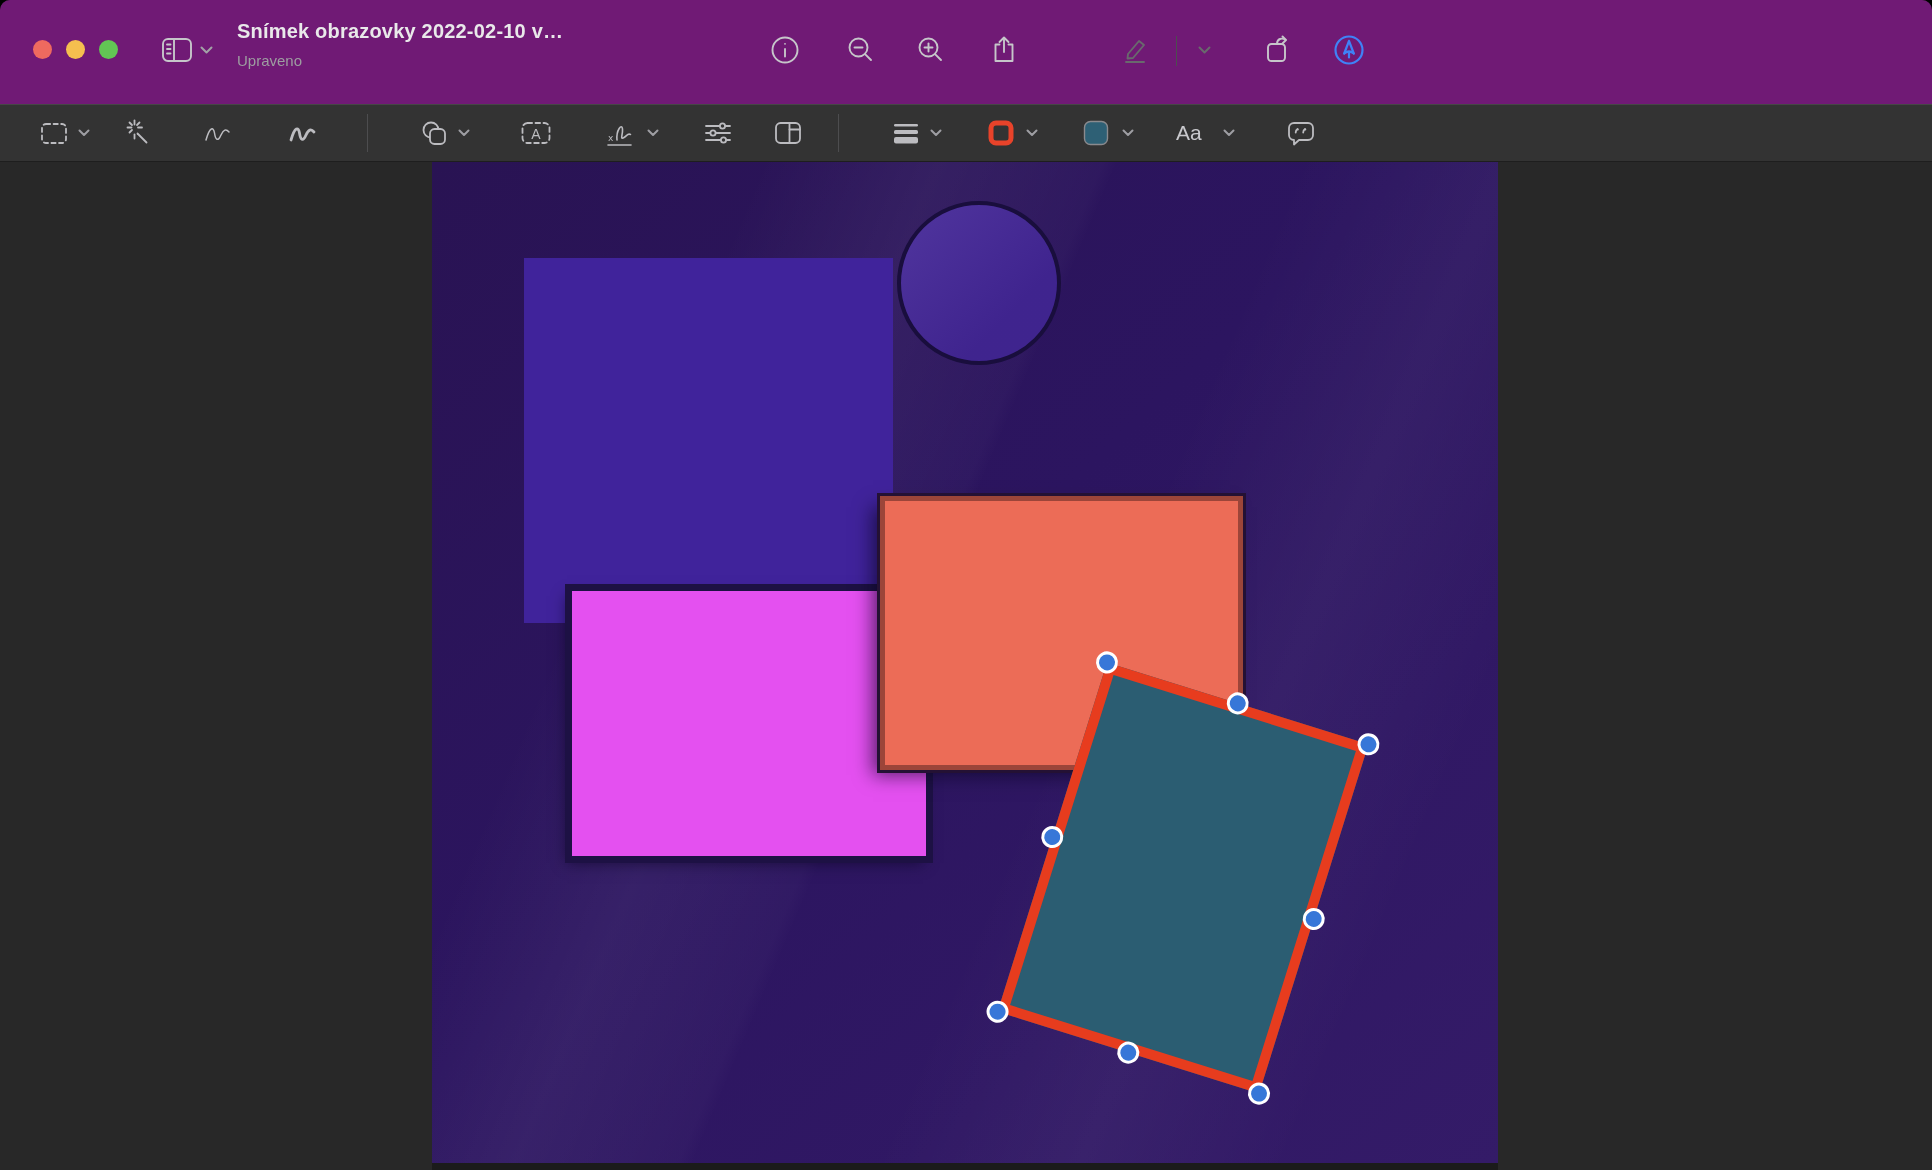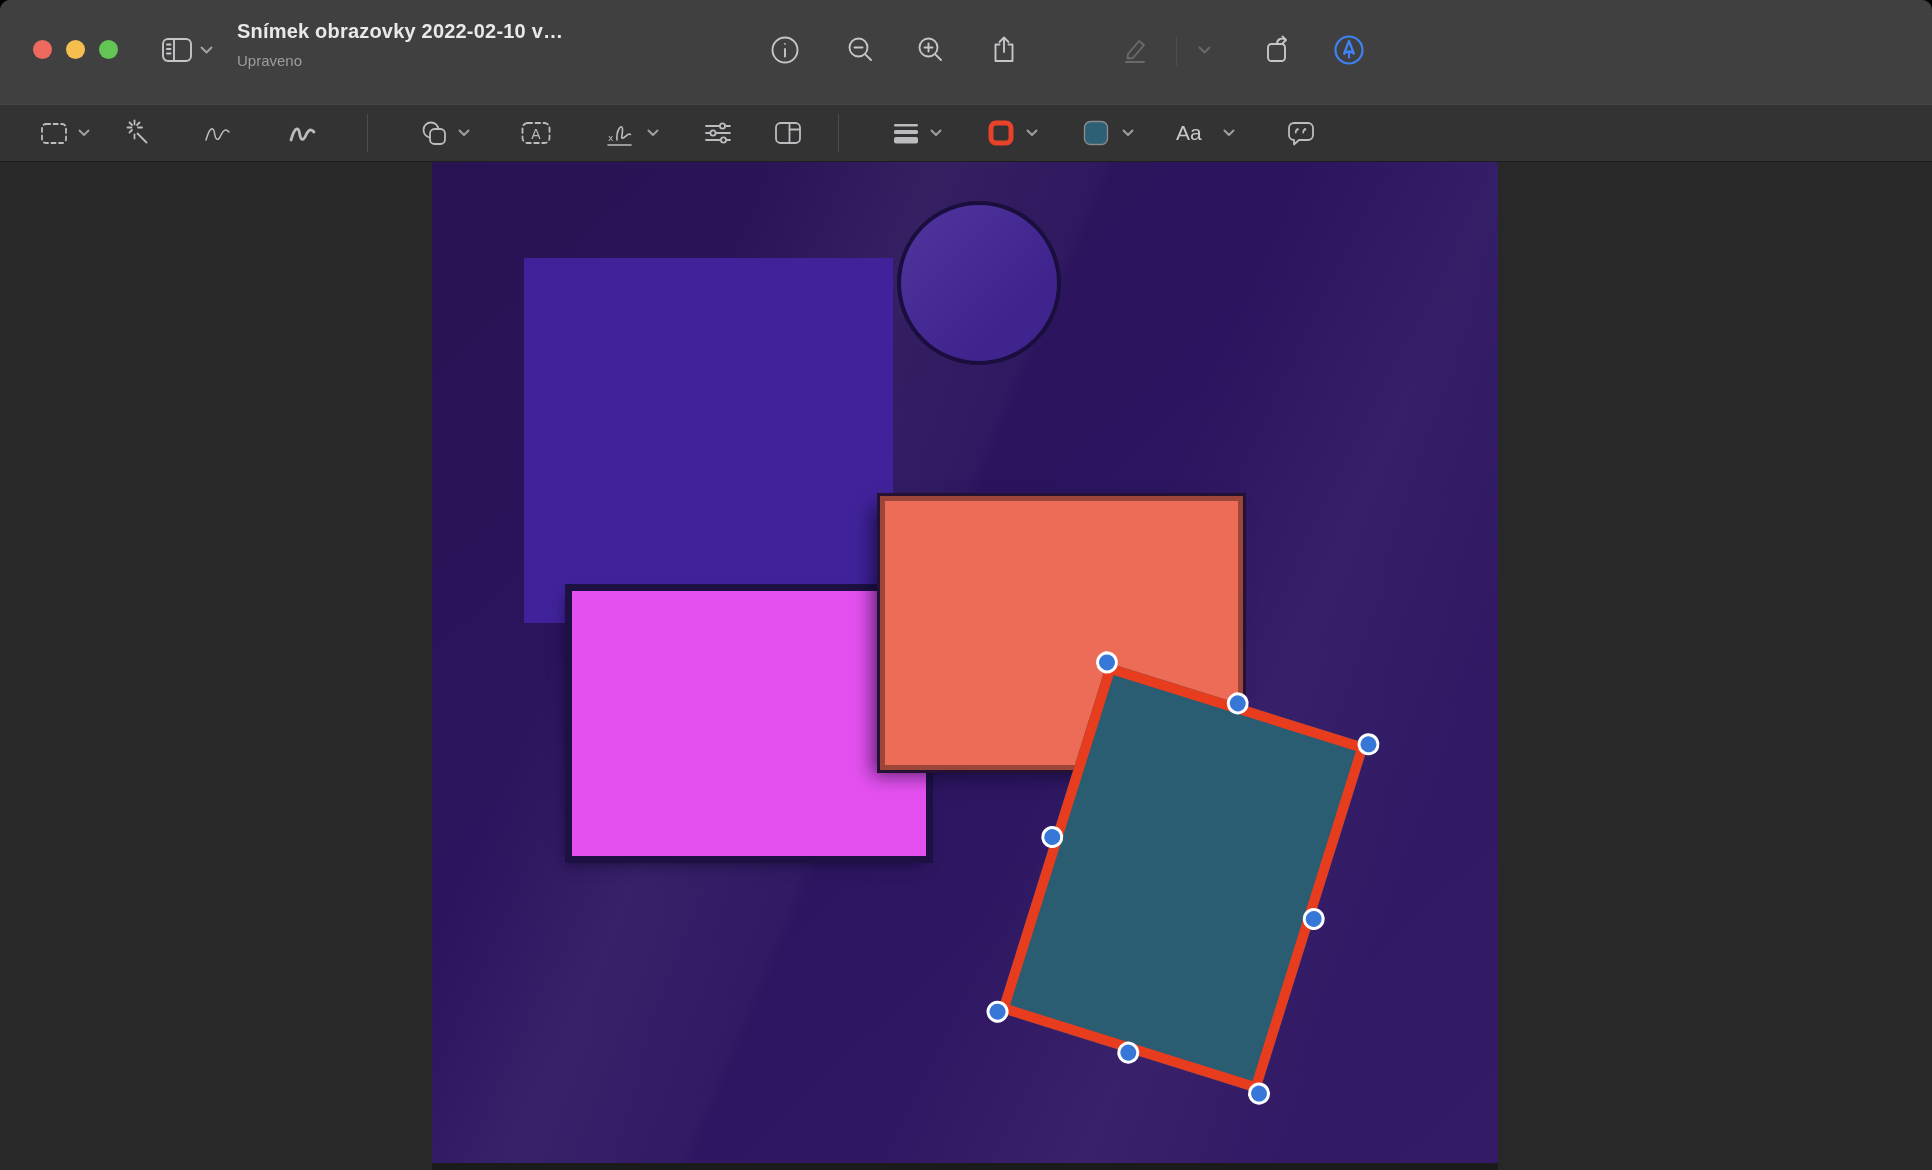--- a/index.html
+++ b/index.html
@@ -1,19 +1,19 @@
 <!DOCTYPE html>
 <html><head>
 <meta charset="utf-8">
 <style>
   html,body{margin:0;padding:0;background:#000;width:1932px;height:1170px;overflow:hidden;
     font-family:"Liberation Sans","DejaVu Sans",sans-serif;-webkit-font-smoothing:antialiased;}
   .window{position:absolute;inset:0;border-radius:10px 10px 0 0;overflow:hidden;background:#282828;}
   
-  .titlebar{position:absolute;left:0;top:0;width:1932px;height:104px;background:#404040;border-bottom:1px solid #464646;}
+  .titlebar{position:absolute;left:0;top:0;width:1932px;height:104px;background:#701a75;border-bottom:1px solid #464646;}
   .tl{position:absolute;top:40px;width:19px;height:19px;border-radius:50%;}
   .win-title{position:absolute;left:237px;top:20px;font-size:20px;font-weight:700;color:#e9e9ea;letter-spacing:.2px;white-space:nowrap;}
   .win-subtitle{position:absolute;left:237px;top:52px;font-size:15px;color:#9d9da1;}
   .tb-icon{position:absolute;top:33px;width:34px;height:34px;display:flex;align-items:center;justify-content:center;}
   .tb-icon svg{stroke:#c6c6ca;fill:none;stroke-width:1.9;stroke-linecap:round;stroke-linejoin:round;}
   .tb-icon.dim svg{stroke:#69696d;}
   .chev{position:absolute;top:45px;width:14px;height:10px;display:flex;align-items:center;justify-content:center;}
   .chev svg{stroke:#a2a2a7;fill:none;stroke-width:2;stroke-linecap:round;stroke-linejoin:round;}
   .vdiv{position:absolute;width:1px;background:#4d4d4f;}
   .searchfield{position:absolute;left:1393px;top:26px;width:512px;height:42px;background:#3e3e40;border-radius:9px;display:flex;align-items:center;}

